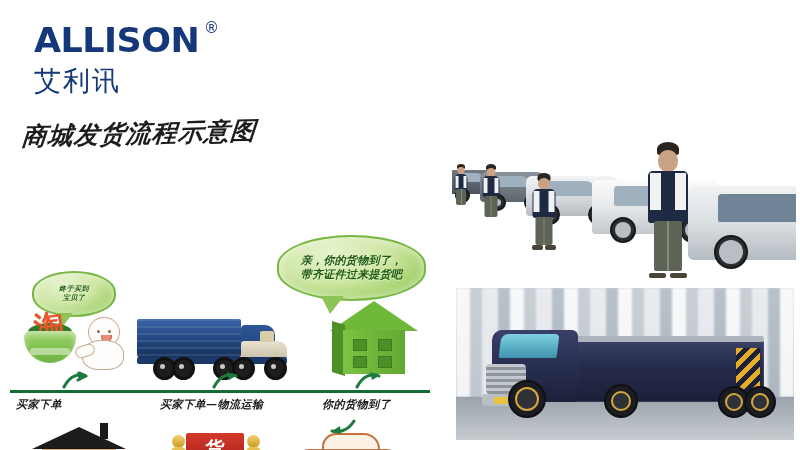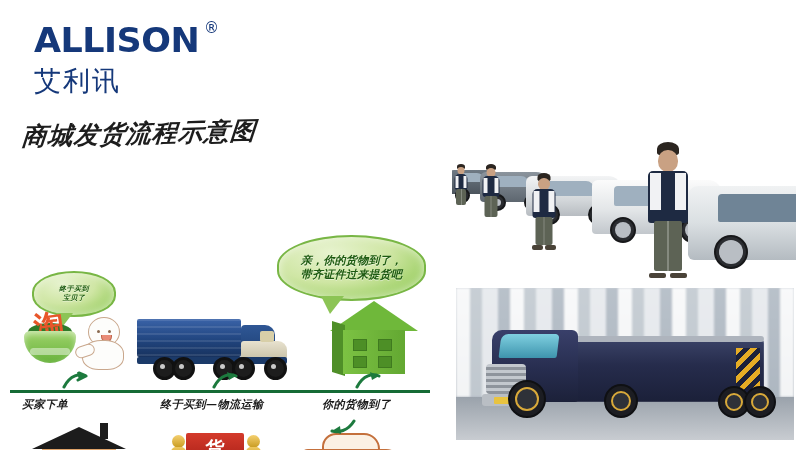--- a/index.html
+++ b/index.html
@@ -226,21 +226,21 @@
   .rule{position:absolute;height:3px;background:#156b35;}
   .rule-1{left:10px;top:285px;width:420px;}
 
   .arrow{position:absolute;width:26px;height:20px;}
   .arrow svg{display:block;}
 
   .cap{
     position:absolute;font-size:11px;font-weight:bold;color:#1a1a1a;white-space:nowrap;
     font-family:"DejaVu Serif","Liberation Serif",serif;font-style:italic;letter-spacing:.5px;
   }
-  .cap-a{left:22px;top:292px;}
+  .cap-a{left:16px;top:292px;}
   .cap-b{left:160px;top:292px;}
   .cap-c{left:322px;top:292px;}
 
   
   .photo-fleet{
     position:absolute;left:452px;top:108px;width:344px;height:170px;
     overflow:hidden;background:#fff;
   }
   .photo-truck{
     position:absolute;left:456px;top:288px;width:338px;height:152px;
@@ -393,21 +393,21 @@
         </svg>
     </div>
     <div class="arrow" style="left:355px;top:266px;">
       <svg width="26" height="20" viewBox="0 0 26 20">
           <path d="M2 16 C8 4 18 2 24 5" fill="none" stroke="#1d7a3e" stroke-width="3" stroke-linecap="round"></path>
           <path d="M24 5 L15 1 L17 9 Z" fill="#1d7a3e"></path>
         </svg>
     </div>
 
     <div class="cap cap-a">买家下单</div>
-    <div class="cap cap-b">终于买到—物流运输</div>
+    <div class="cap cap-b">买家下单—物流运输</div>
     <div class="cap cap-c">你的货物到了</div>
 
     <div class="lhouse">
       <div class="chim"></div>
       <div class="roof"></div>
       <div class="body"></div>
 
     </div>
 
     <div class="carry">

